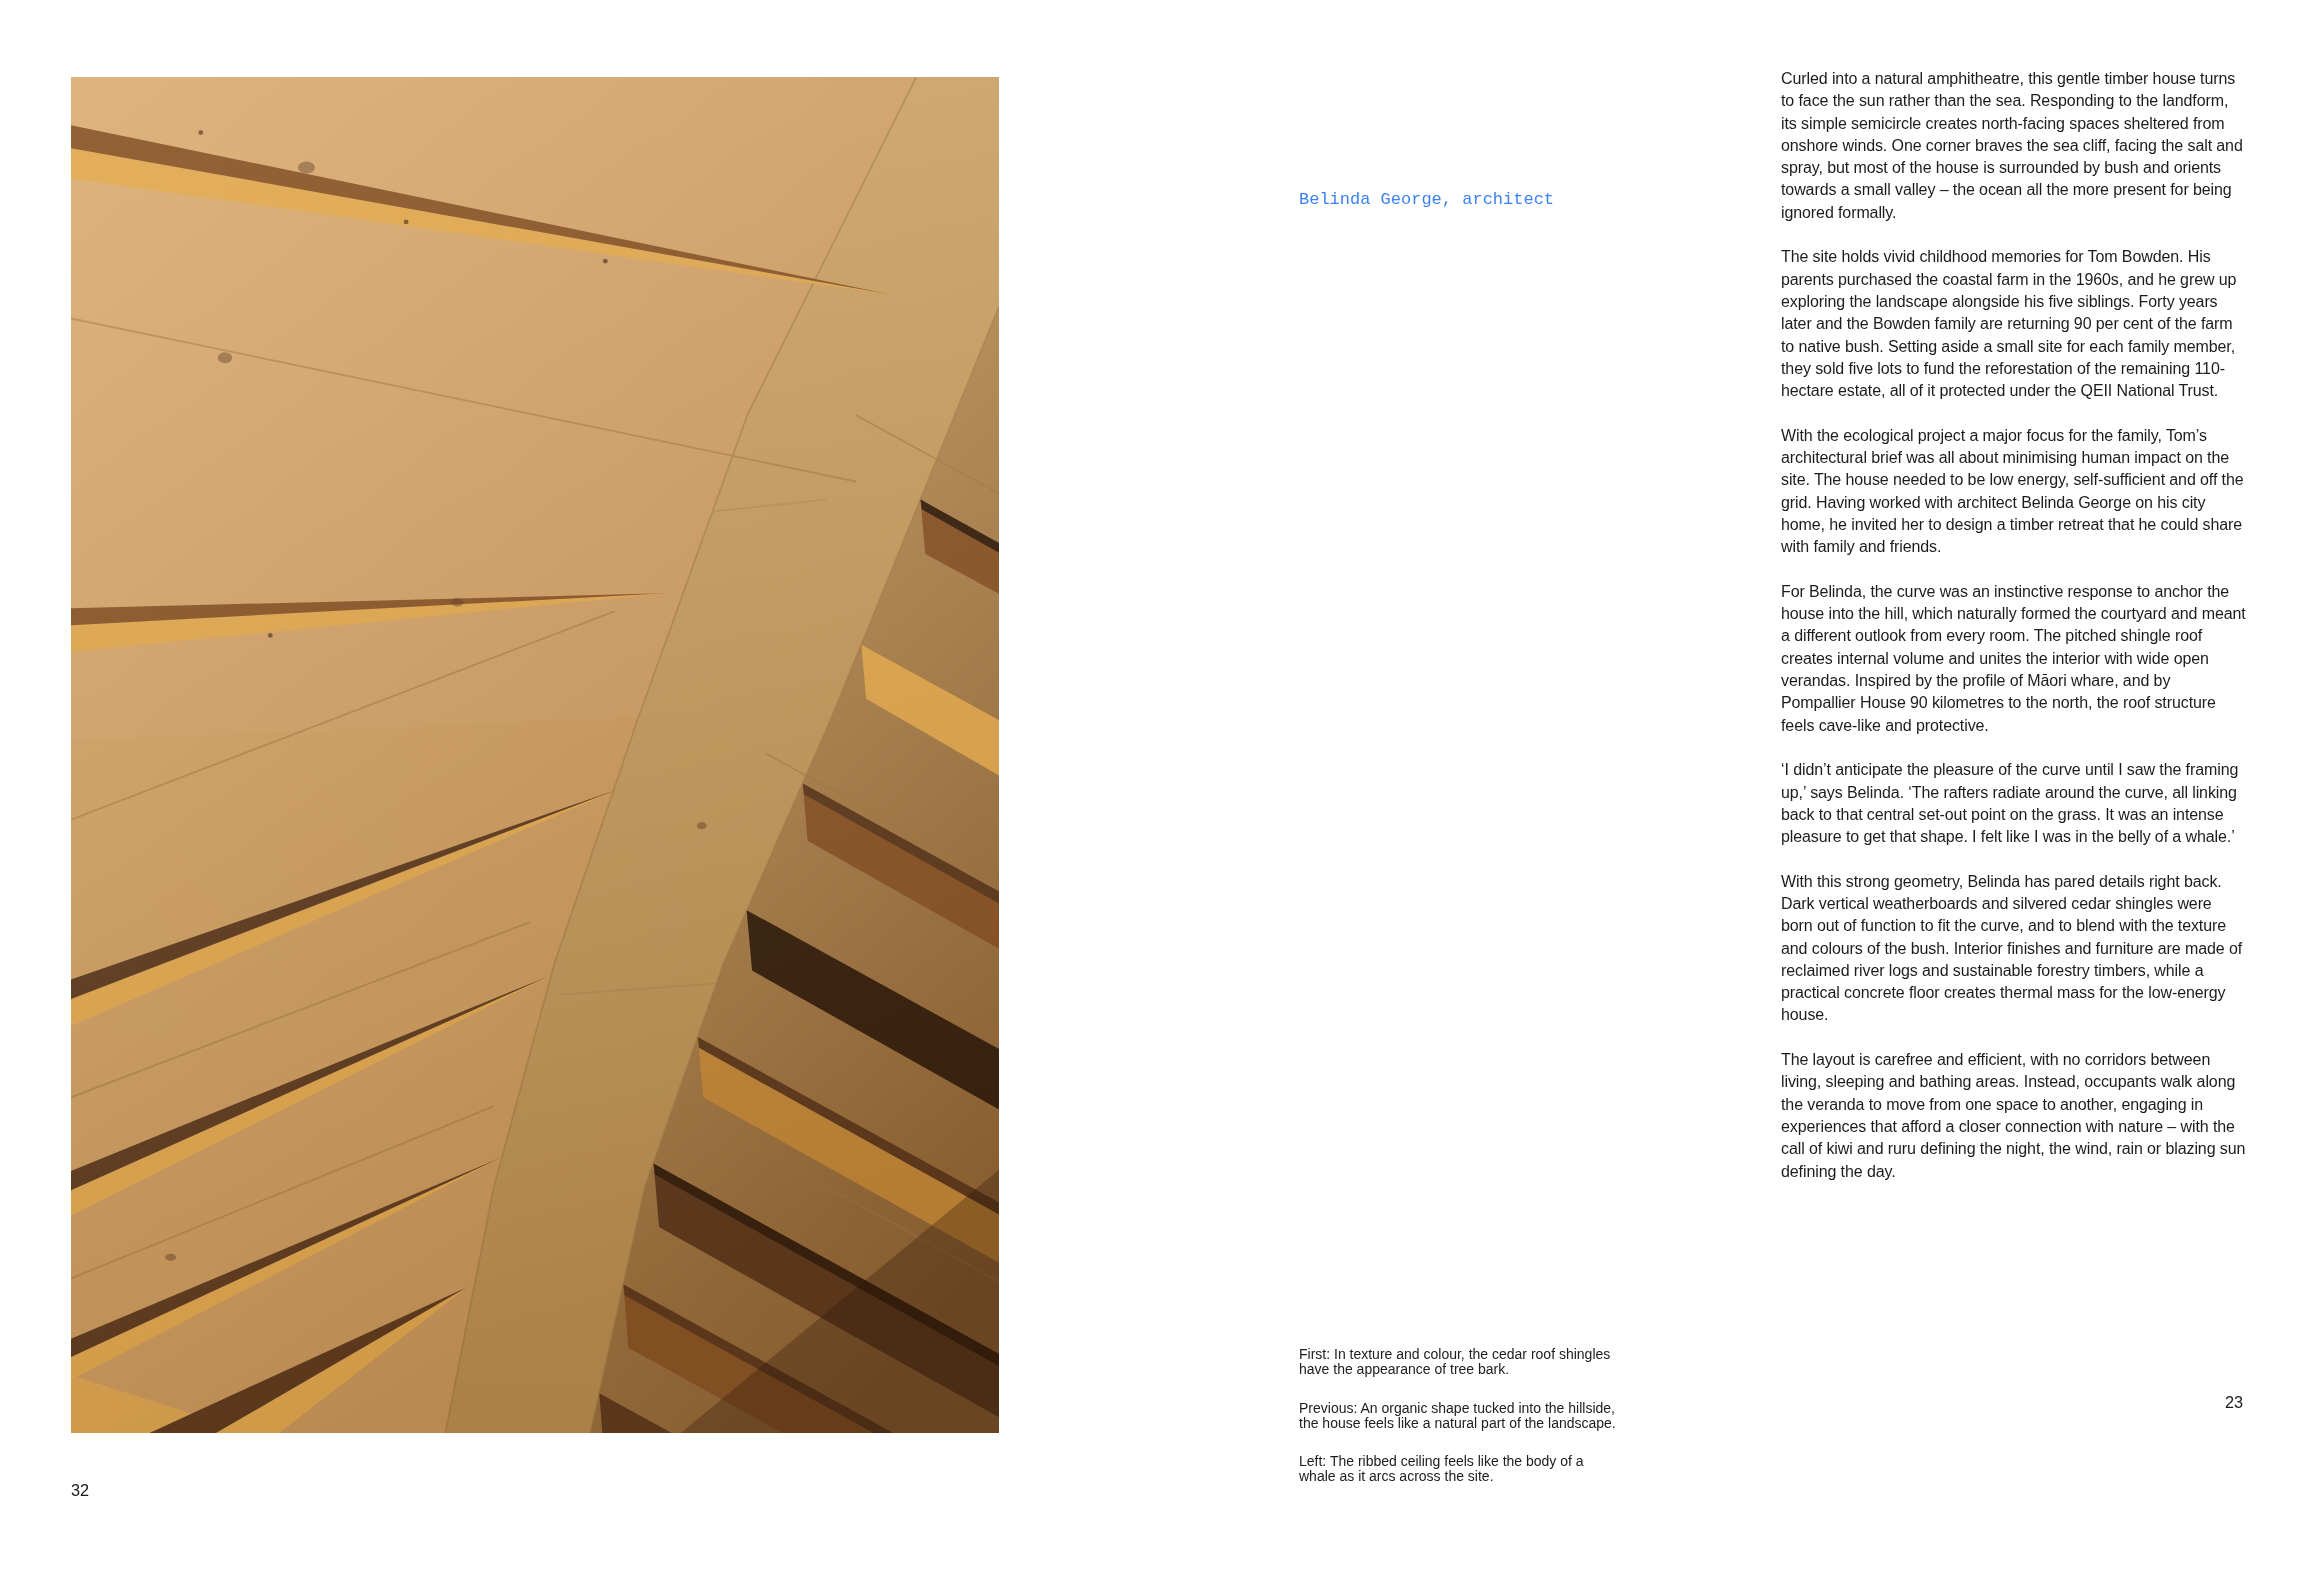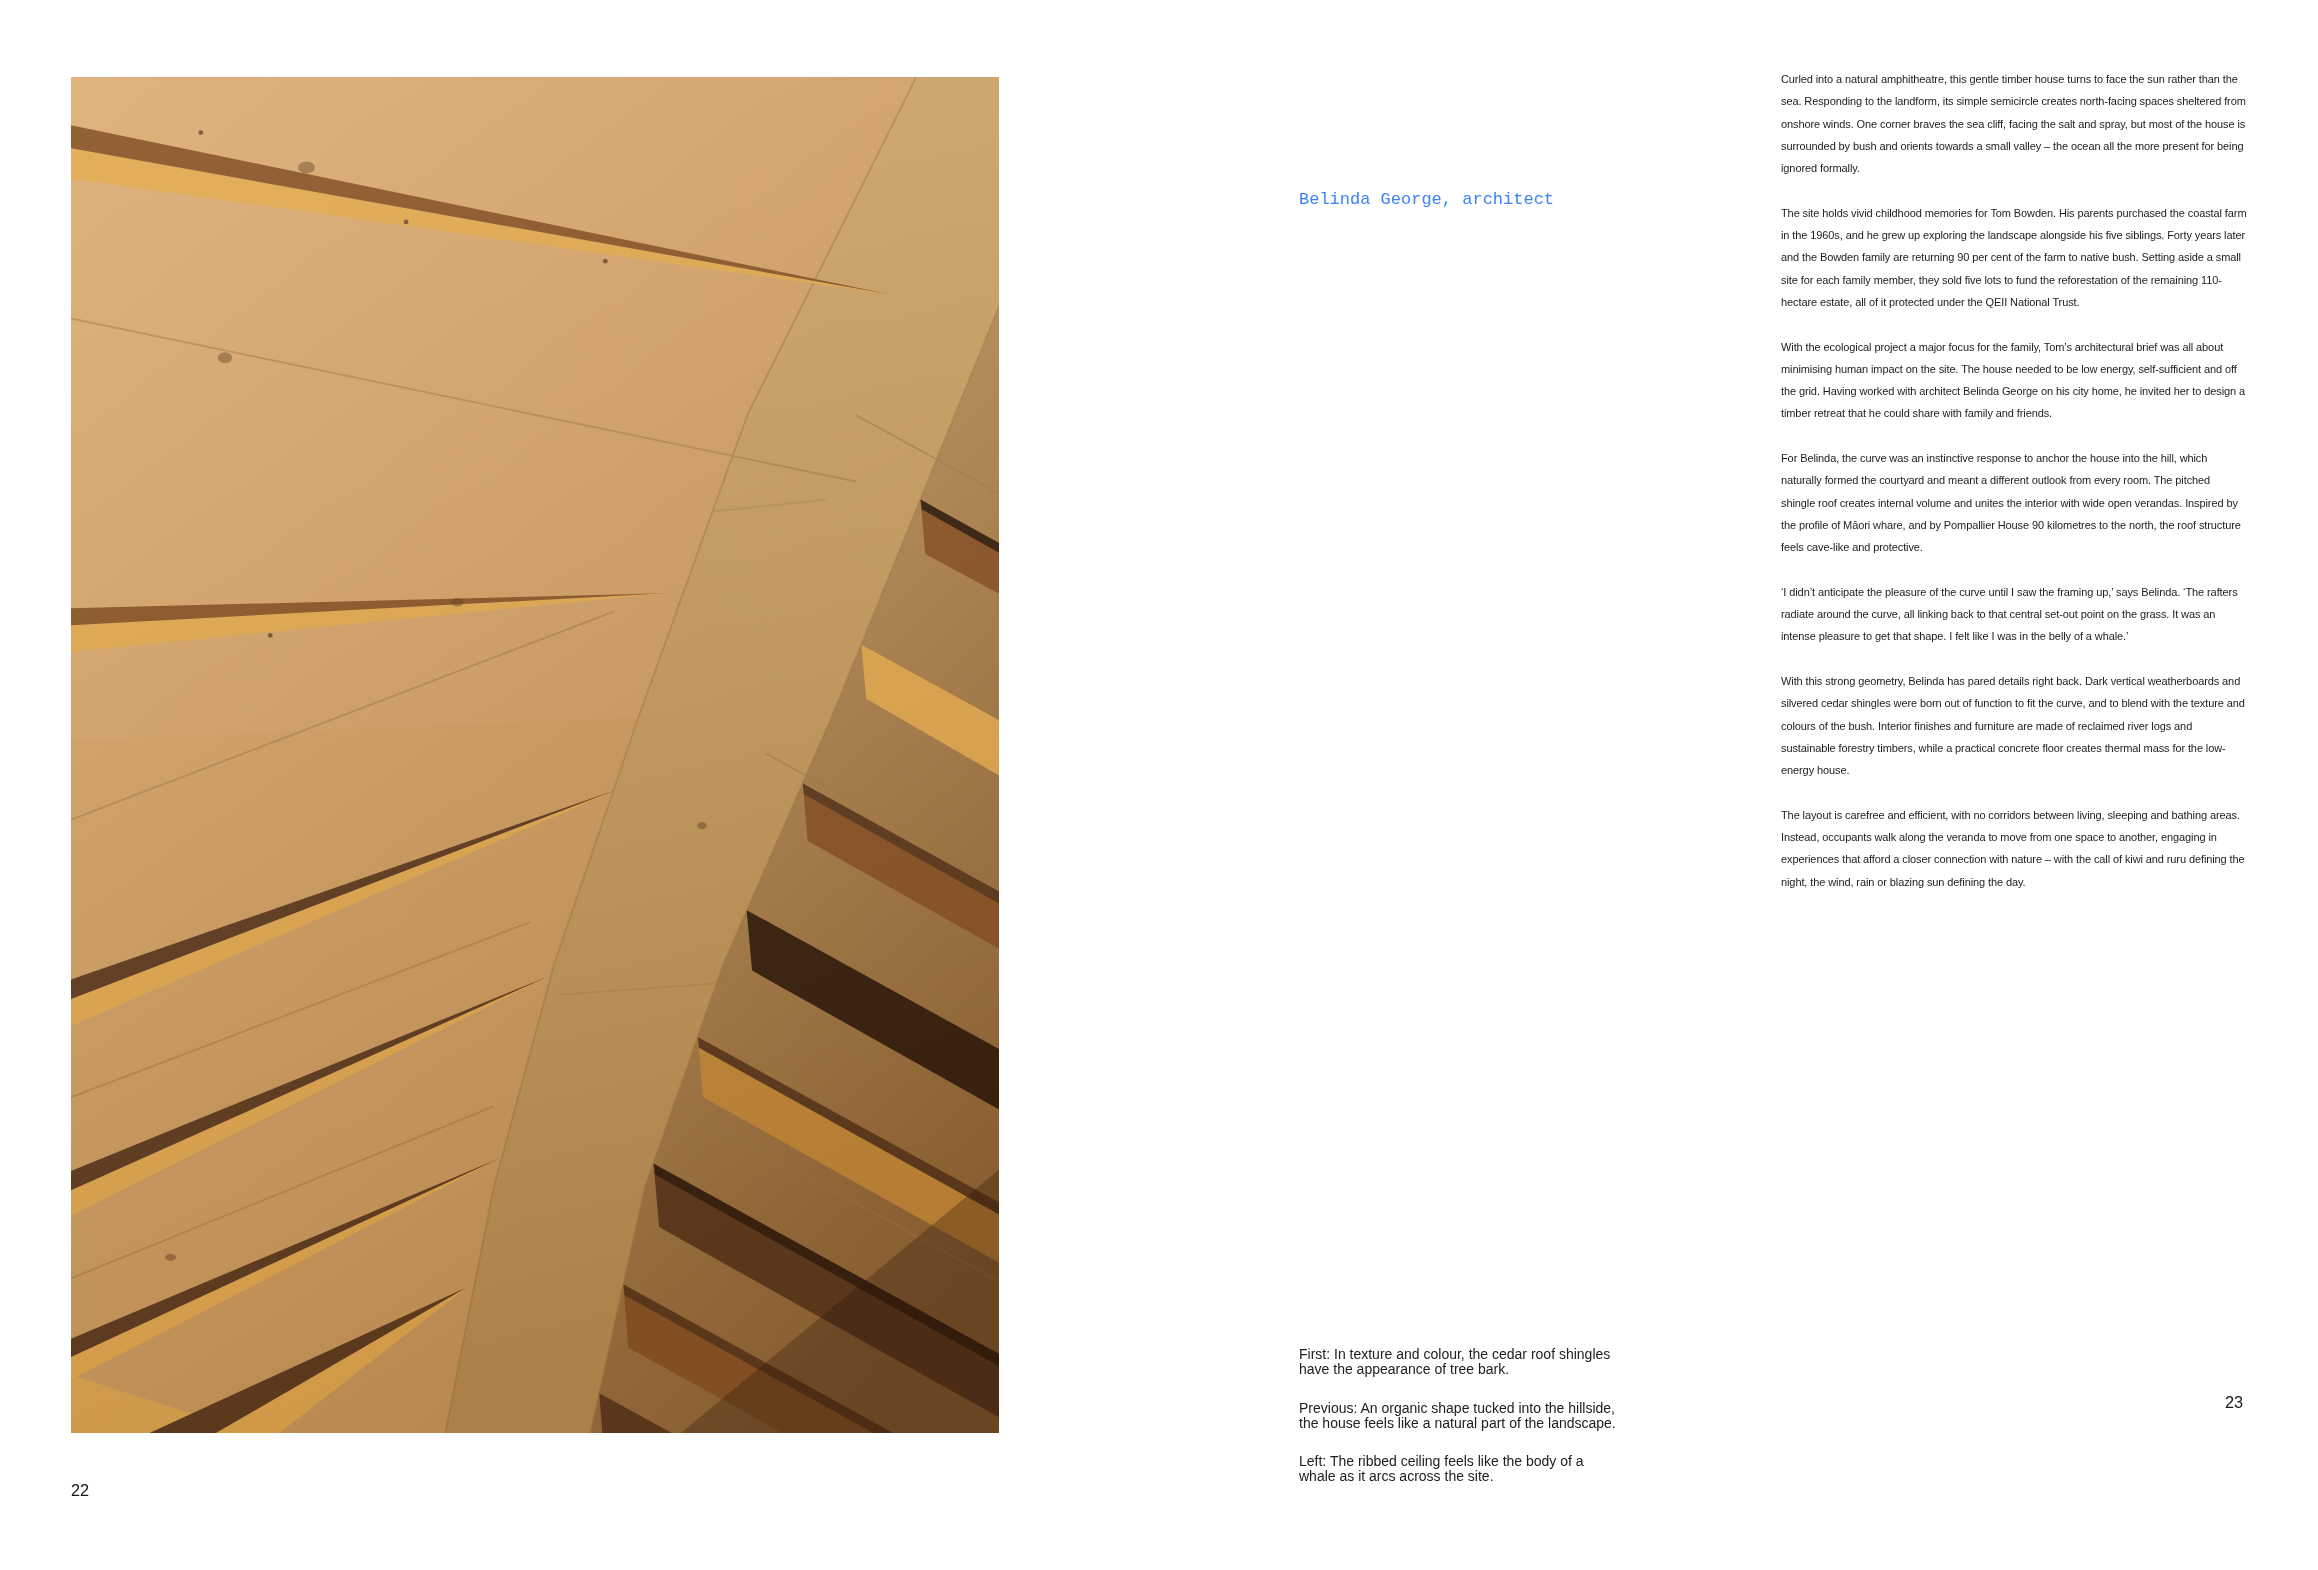--- a/index.html
+++ b/index.html
@@ -19,21 +19,21 @@
     position:absolute;left:1297px;top:59px;width:477px;margin:0;
     font-size:27px;line-height:31px;font-weight:400;color:#151515;
     white-space:pre-line;letter-spacing:-0.1px;
   }
   .attrib{
     position:absolute;left:1299px;top:190px;width:423px;margin:0;
     font-size:17px;line-height:20.5px;color:#3b82f6;font-family:Liberation Mono, monospace;
   }
   .body-col{
     position:absolute;left:1781px;top:68px;width:466px;
-    font-size:11px;line-height:22.3px;letter-spacing:-0.1px;color:#1c1c1c;
+    font-size:16px;line-height:22.3px;letter-spacing:-0.1px;color:#1c1c1c;
   }
   .body-col p{margin:0 0 22.3px 0;}
   .captions{
     position:absolute;left:1299px;top:1332px;width:362px;
     font-size:14px;line-height:15px;color:#202020;white-space:pre-line;
   }
   .captions p{margin:0 0 8.5px 0;}
   .pn{position:absolute;font-size:16.3px;color:#1a1a1a;}
   .pn-left{left:71px;top:1481px;}
   .pn-right{right:76px;top:1393px;text-align:right;}
@@ -167,17 +167,17 @@
 
   <div class="captions">
     <p>First: In texture and colour, the cedar roof shingles
 have the appearance of tree bark.</p>
     <p>Previous: An organic shape tucked into the hillside,
 the house feels like a natural part of the landscape.</p>
     <p>Left: The ribbed ceiling feels like the body of a
 whale as it arcs across the site.</p>
   </div>
 
-  <span class="pn pn-left">22</span>
+  <span class="pn pn-left">32</span>
   <span class="pn pn-right">23</span>
 
 </div>
 
 
 </body></html>

